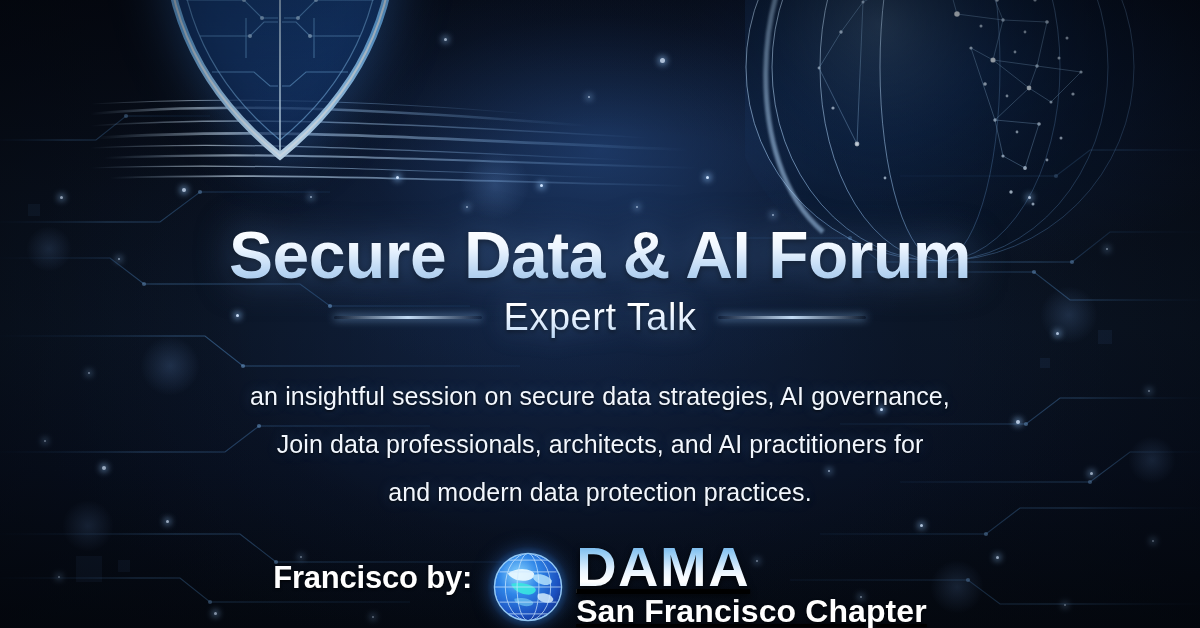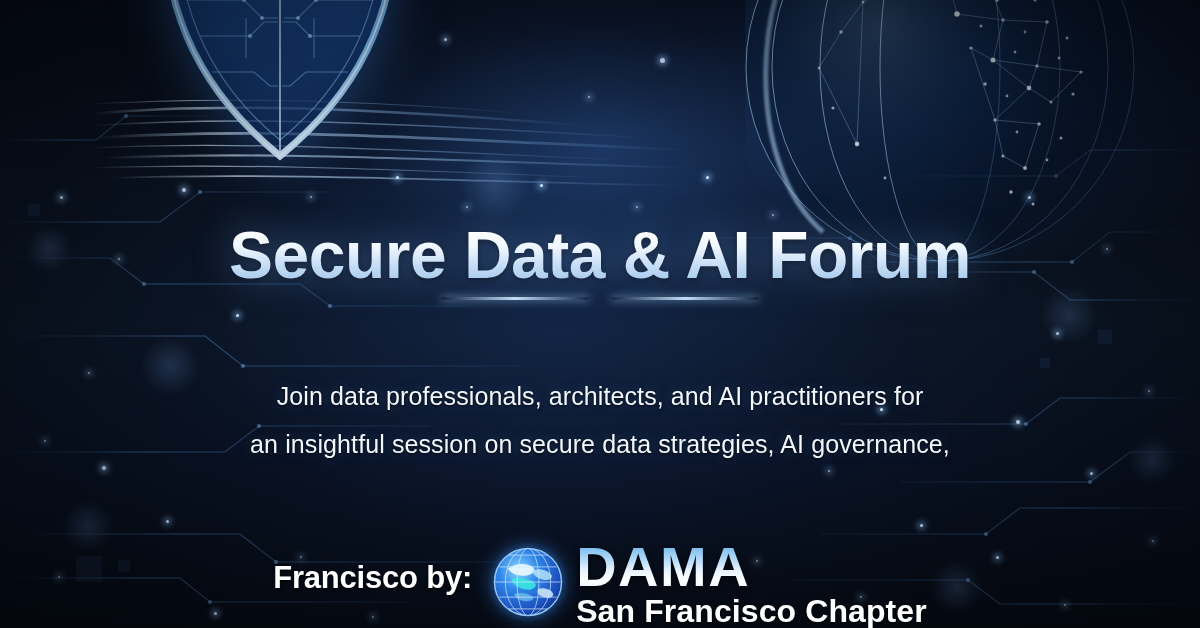--- a/index.html
+++ b/index.html
@@ -137,21 +137,21 @@
     gap:14px;
   }
   .org-label {
     color:#ffffff;
     font-size:31px;
     font-weight:bold;
     letter-spacing:-0.2px;
     text-shadow:0 1px 3px rgba(0,0,0,0.85);
     margin-bottom:14px;
   }
-  .logo-lockup { display:flex; align-items:flex-start; gap:6px; }
+  .logo-lockup { display:flex; align-items:flex-end; gap:6px;text-decoration:underline; }
   .globe-icon {
     width:84px; height:84px;
     flex:0 0 84px;
     filter:drop-shadow(0 0 10px rgba(60,140,255,0.55));
   }
   .wordmark { display:flex; flex-direction:column; align-items:flex-start; }
   .dama {
     font-size:56px;
     font-weight:bold;
     letter-spacing:1.5px;
@@ -465,26 +465,28 @@
   </div>
 
   <div class="bg-vignette"></div>
 
   <div class="content">
 
     <h1 class="title">Secure Data &amp; AI Forum</h1>
 
     <div class="subtitle-row">
       <span class="rule"></span>
+      <span class="subtitle">Expert Talk</span>
       <span class="rule"></span>
     </div>
 
     <div class="body-copy">
+      <span class="ln">an insightful session on secure data strategies, AI governance,</span>
       <span class="ln">Join data professionals, architects, and AI practitioners for</span>
-      <span class="ln">an insightful session on secure data strategies, AI governance,</span>
+      <span class="ln">and modern data protection practices.</span>
     </div>
 
     <div class="org-row">
       <span class="org-label">Francisco by:</span>
 
       <span class="logo-lockup">
         <svg class="globe-icon" viewBox="0 0 100 100">
           <defs>
             <radialGradient id="gb" cx="0.36" cy="0.32" r="0.78">
               <stop offset="0%" stop-color="#8fd8ff"></stop>

